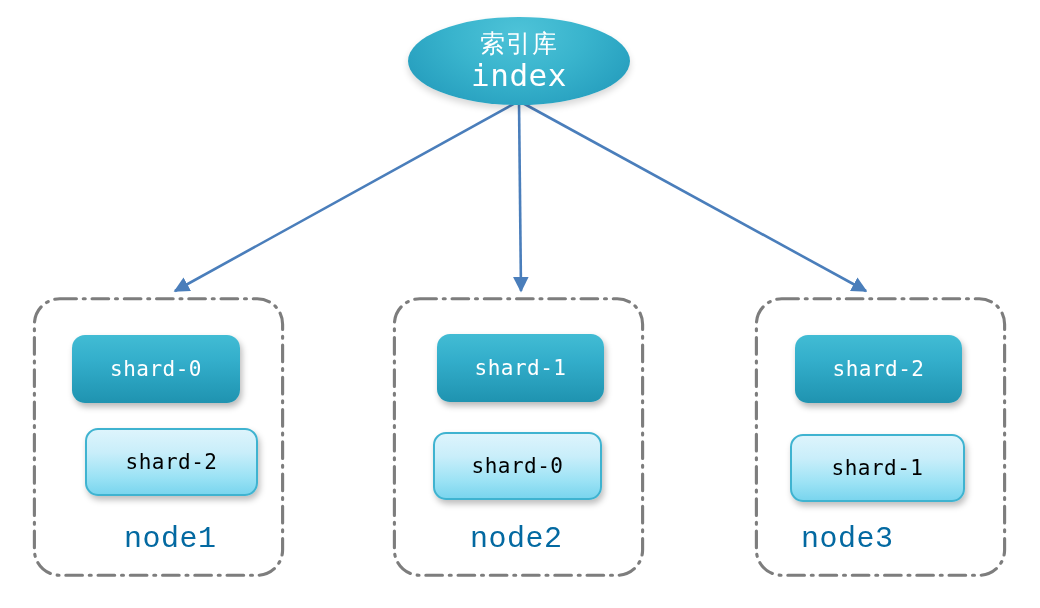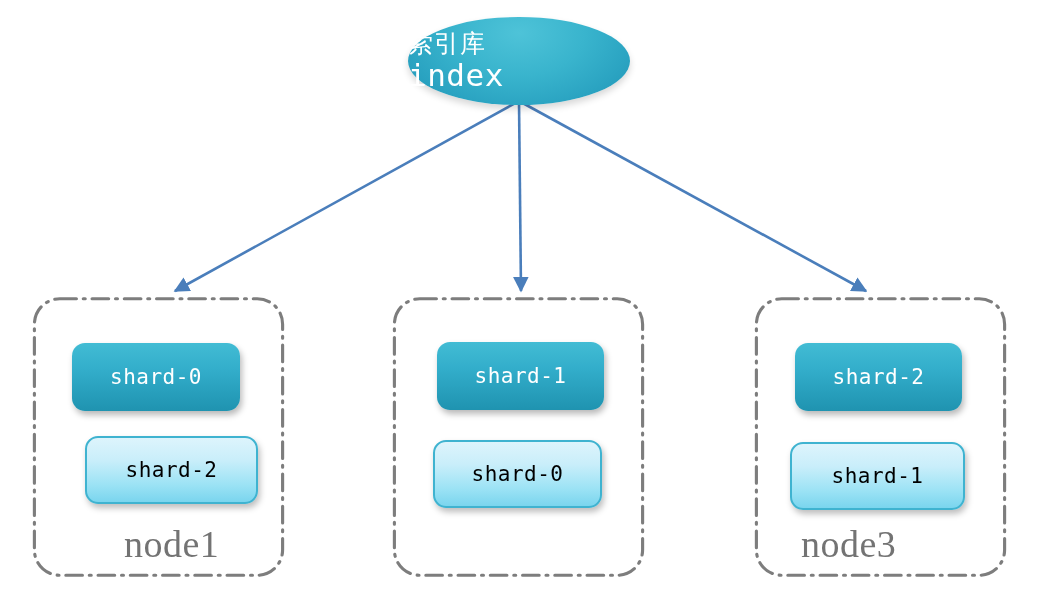--- a/index.html
+++ b/index.html
@@ -33,21 +33,21 @@
     position: absolute;
     left: 408px;
     top: 17px;
     width: 222px;
     height: 88px;
     border-radius: 50%;
     background: radial-gradient(ellipse at 50% 18%, #4ec3d8 0%, #39b4cd 42%, #2ba4c2 72%, #1f93b4 100%);
     box-shadow: 0 4px 7px rgba(0,0,0,0.16);
     display: flex;
     flex-direction: column;
-    align-items: flex-start;
+    align-items: center;
     justify-content: center;
     line-height: 1.12;
   }
   .index-ellipse .cn {
     color: #ffffff;
     font-size: 25px;
     font-family: "DejaVu Sans", sans-serif;
     letter-spacing: 1px;
   }
   .index-ellipse .en {
@@ -89,21 +89,20 @@
   .shard {
     position: absolute;
     display: flex;
     align-items: center;
     justify-content: center;
     box-sizing: border-box;
     font-family: "DejaVu Sans Mono", monospace;
     font-size: 21px;
     letter-spacing: 0.5px;
     white-space: nowrap;
-    margin-top: 8px;
   }
   .shard.primary {
     background: linear-gradient(to bottom, #42bcd4 0%, #33aecb 38%, #1f93b0 100%);
     color: #ffffff;
     border-radius: 13px;
     box-shadow: 2px 4px 6px rgba(0,0,0,0.28);
   }
   .shard.replica {
     background: linear-gradient(to bottom, #ddf4fc 0%, #c9eefa 35%, #9de3f5 72%, #7ad5ee 100%);
     color: #000000;
@@ -118,23 +117,23 @@
   
   #n2-primary { left: 437px; top: 334px; width: 167px; height: 68px; }
   #n2-replica { left: 433px; top: 432px; width: 169px; height: 68px; }
   
   #n3-primary { left: 795px; top: 335px; width: 167px; height: 68px; }
   #n3-replica { left: 790px; top: 434px; width: 175px; height: 68px; }
 
   
   .node-label {
     position: absolute;
-    color: #737373;
-    font-family: Liberation Serif, serif;
-    font-size: 38px;
+    color: #0369a1;
+    font-family: Liberation Mono, monospace;
+    font-size: 30px;
     letter-spacing: 0.5px;
     white-space: nowrap;
   }
   #n1-label { left: 124px; top: 522px; }
   #n2-label { left: 470px; top: 522px; }
   #n3-label { left: 801px; top: 522px; }
 </style>
 </head>
 <body>
 
@@ -173,20 +172,21 @@
     <svg class="dashdot" viewBox="0 0 263 292" width="263" height="292">
       <rect x="4.5" y="4.5" width="254" height="283" rx="26" ry="26" fill="none" stroke="#7d7d7d" stroke-width="3.2" stroke-dasharray="17 7 2 7" stroke-linecap="round"></rect>
     </svg>
   </div>
   <div class="shard primary" id="n2-primary">
     <span>shard-1</span>
   </div>
   <div class="shard replica" id="n2-replica">
     <span>shard-0</span>
   </div>
+  <div class="node-label" id="n2-label">node2</div>
 
   <div class="node-box" id="node3">
     <svg class="dashdot" viewBox="0 0 263 292" width="263" height="292">
       <rect x="4.5" y="4.5" width="254" height="283" rx="26" ry="26" fill="none" stroke="#7d7d7d" stroke-width="3.2" stroke-dasharray="17 7 2 7" stroke-linecap="round"></rect>
     </svg>
   </div>
   <div class="shard primary" id="n3-primary">
     <span>shard-2</span>
   </div>
   <div class="shard replica" id="n3-replica">

